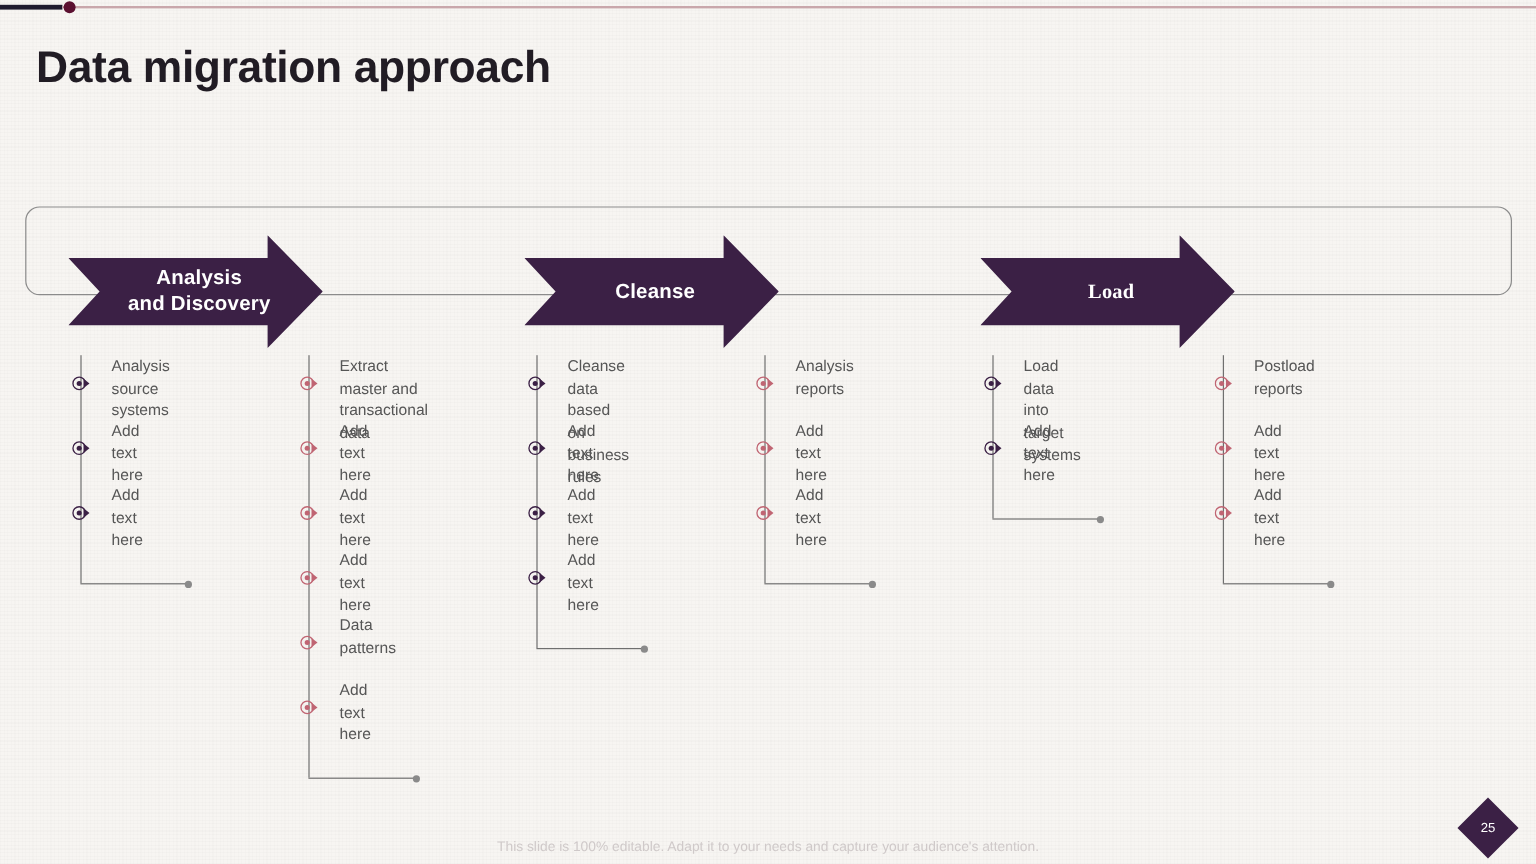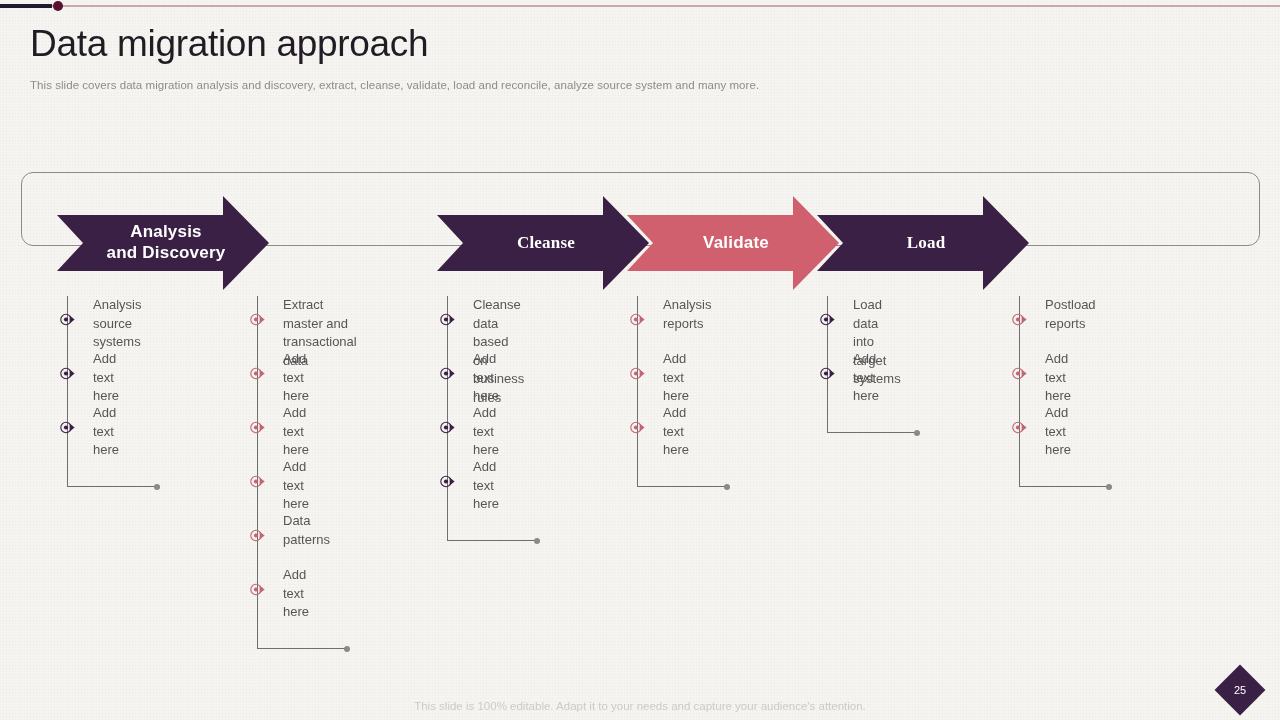--- a/index.html
+++ b/index.html
@@ -43,23 +43,23 @@
     position: absolute;
     left: 53px; top: 1px;
     width: 10px; height: 10px;
     border-radius: 50%;
     background: #5b1030;
   }
 
   
   .page-title {
     position: absolute;
-    left: 30px; top: 24px;
+    left: 30px; top: 36px;
     font-size: 37px;
-    font-weight: 400;
+    font-weight: 700;
     color: #211c24;
     letter-spacing: -0.3px;
     line-height: 1.1;
     white-space: nowrap;
   }
   .page-subtitle {
     position: absolute;
     left: 30px; top: 79px;
     font-size: 11.5px;
     color: #8f8b8b;
@@ -188,43 +188,36 @@
 </head>
 <body>
 
 <div class="slide">
 
   <div class="top-rule-dark"></div>
   <div class="top-rule-thin"></div>
   <div class="top-rule-dot"></div>
 
   <div class="page-title">Data migration approach</div>
-  <div class="page-subtitle">This slide covers data migration analysis and discovery, extract,  cleanse, validate, load and reconcile, analyze source system and many more.</div>
 
   <div class="frame"></div>
 
   <div class="chevrons" id="chevron-band">
       <div class="chev" style="left: 57px; width: 212px;">
         <svg width="212" height="94">
           <polygon points="0,19 26,47 0,75 166,75 166,94 212,47 166,0 166,19" fill="#3b2045"></polygon>
         </svg>
         <div class="chev-label" style="white-space: pre-line;">Analysis
 and Discovery</div>
       </div>
       <div class="chev" style="left: 437px; width: 212px;">
         <svg width="212" height="94">
           <polygon points="0,19 26,47 0,75 166,75 166,94 212,47 166,0 166,19" fill="#3b2045"></polygon>
         </svg>
-        <div class="chev-label" style="white-space: pre-line; font-family: Liberation Serif, serif;">Cleanse</div>
-      </div>
-      <div class="chev" style="left: 627px; width: 212px;">
-        <svg width="212" height="94">
-          <polygon points="0,19 26,47 0,75 166,75 166,94 212,47 166,0 166,19" fill="#d1606e"></polygon>
-        </svg>
-        <div class="chev-label" style="white-space: pre-line;">Validate</div>
+        <div class="chev-label" style="white-space: pre-line;">Cleanse</div>
       </div>
       <div class="chev" style="left: 817px; width: 212px;">
         <svg width="212" height="94">
           <polygon points="0,19 26,47 0,75 166,75 166,94 212,47 166,0 166,19" fill="#3b2045"></polygon>
         </svg>
         <div class="chev-label" style="white-space: pre-line; font-family: Liberation Serif, serif;">Load</div>
       </div>
     </div>
 
   <div id="columns">

